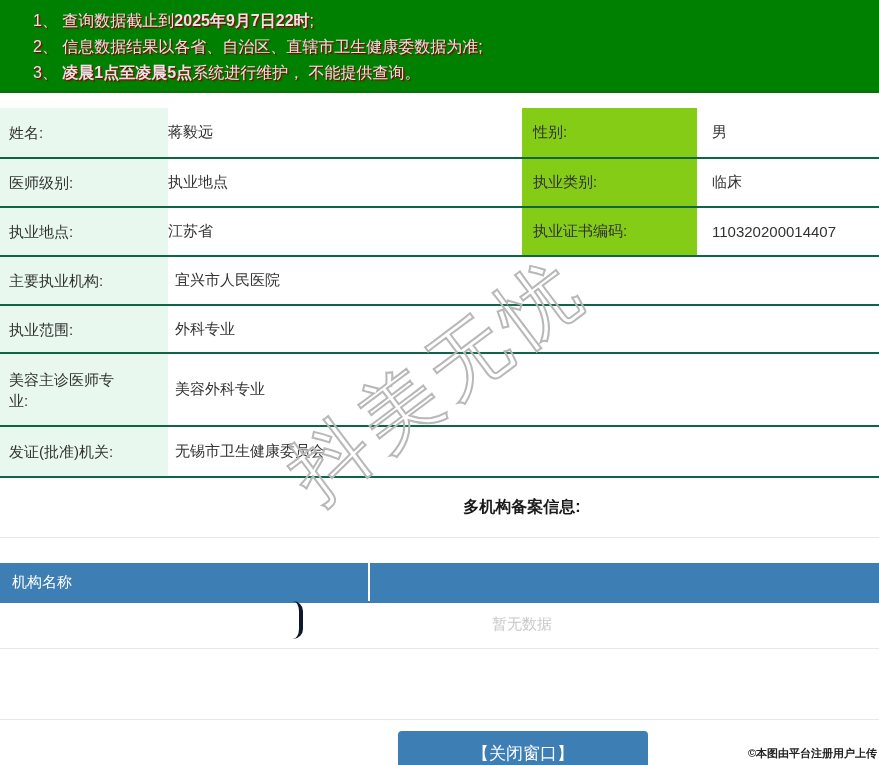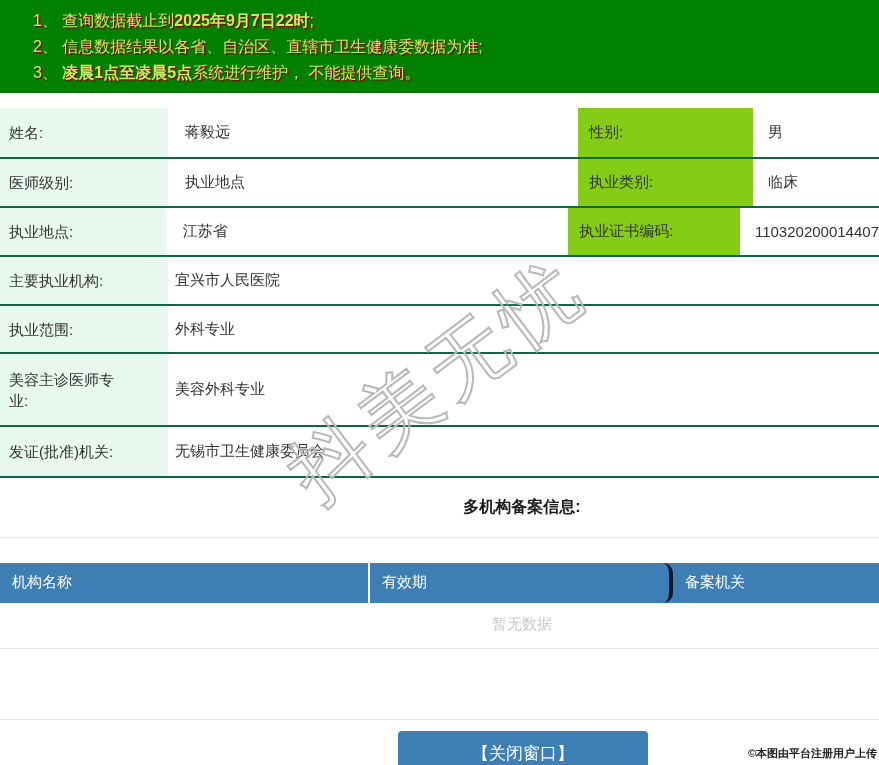--- a/index.html
+++ b/index.html
@@ -10,54 +10,54 @@
     margin:0; overflow:hidden; background:#ffffff;
   }
 
   
   .banner {
     position:absolute; left:0; top:0; width:879px; height:93px;
     background:#008000; border-bottom:2px solid #0b6e0b;
     padding:8px 10px 0 33px;
   }
   .banner-line {
-    color:#bef264; font-size:16px; line-height:26px;
+    color:#e5e5e5; font-size:16px; line-height:26px;
     text-shadow:1px 1px 0 #8a0000, 2px 2px 0 rgba(138,0,0,.35);
     white-space:nowrap;
   }
   .banner-line .seg-bold { font-weight:bold; }
 
   
   .info-table { position:absolute; left:0; top:108px; width:879px; }
   .info-row {
     display:flex; align-items:center; height:49px;
     border-bottom:2px solid #0d6647; background:#ffffff;
   }
   .info-row:nth-child(1){ height:51px; }
   .info-row:nth-child(5){ height:48px; }
   .info-row:nth-child(6){ height:73px; }
   .info-row:nth-child(7){ height:51px; }
   .cell { font-size:15px; color:#333; align-self:stretch; display:flex; align-items:center; }
   .cell.label { background:#e9f8ee; width:168px; padding-left:9px; padding-right:48px; line-height:21px; }
   .cell.label2 { background:#84cc16; width:175px; padding-left:11px; }
-  .cell.value1 { width:410px; padding-left:17px; }
+  .cell.value1 { width:354px; }
   .cell.value2 { flex:1; padding-left:15px; }
   .cell.value-wide { flex:1; padding-left:7px; }
 
   
   .section-title {
     position:absolute; left:0; top:497px; width:1044px;
     text-align:center; font-size:16px; font-weight:bold; color:#1a1a1a;
   }
   .hairline { position:absolute; left:0; width:879px; height:1px; background:#e7e7e7; }
   .hl-1 { top:537px; } .hl-2 { top:648px; } .hl-3 { top:719px; }
 
   .filing-header {
     position:absolute; left:0; top:563px; width:879px; height:40px;
-    display:flex; background:#3d7eb5;
+    display:flex; background:#3d7eb5;flex-direction:column;
   }
   .fh-cell {
     color:#ffffff; font-size:15px; line-height:38px; padding-left:12px;
   }
   .fh-cell:nth-child(1){ width:370px; border-right:2px solid #ffffff; }
   .fh-cell:nth-child(2){ width:303px; border-right:4px solid #0f172a;border-radius:10px; }
   .fh-cell:nth-child(3){ flex:1; }
 
   .filing-empty {
     position:absolute; left:0; top:615px; width:1044px;

